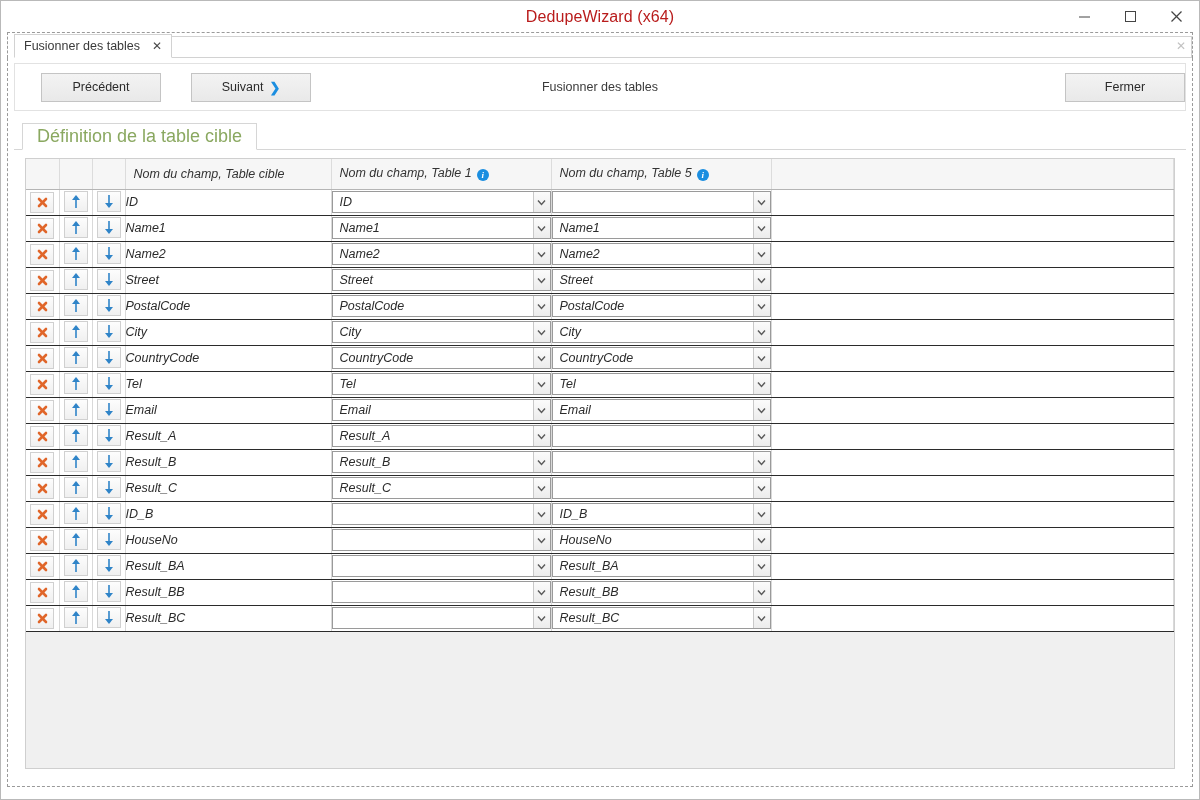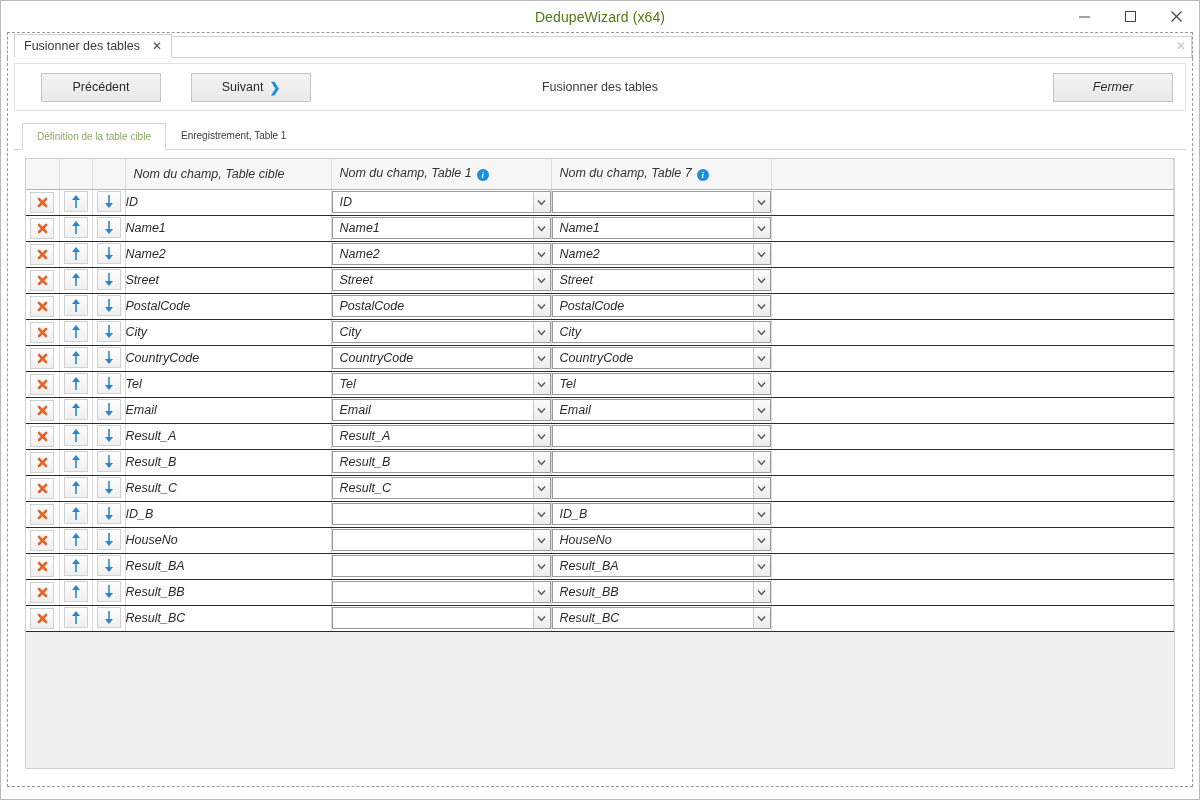--- a/index.html
+++ b/index.html
@@ -21,22 +21,22 @@
   
   .titlebar {
     position: relative;
     height: 31px;
     background: #ffffff;
     display: flex;
     align-items: center;
     justify-content: center;
   }
   .titlebar-text {
-    font-size: 14px;
-    color: #4d7c0f;
+    font-size: 16px;
+    color: #b91c1c;
     letter-spacing: .1px;
   }
   .winbtns {
     position: absolute;
     right: 0; top: 0;
     height: 31px;
     display: flex;
     align-items: stretch;
   }
   .winbtn {
@@ -140,41 +140,40 @@
   .toolbar-title {
     position: absolute;
     left: 0; right: 0;
     text-align: center;
     font-size: 12.5px;
     color: #3a3a3a;
     pointer-events: none;
   }
   .btn.close-btn {
     position: absolute;
-    right: 12px;
+    right: 0;
     min-width: 120px;
-    font-style: italic;
   }
 
   
   .innertabs {
     height: 28px;
     margin-top: 11px;
     display: flex;
     align-items: flex-end;
     border-bottom: 1px solid #d6d6d6;
     flex: none;
     padding-left: 8px;
   }
   .itab {
     height: 27px;
     padding: 0 14px;
     display: flex;
     align-items: center;
-    font-size: 10px;
+    font-size: 18px;
     color: #3a3a3a;
     background: transparent;
     border: 1px solid transparent;
     position: relative;
   }
   .itab.active {
     color: #8aa860;
     background: #ffffff;
     border: 1px solid #d6d6d6;
     border-bottom: 1px solid #ffffff;
@@ -329,23 +328,20 @@
       </button>
       <div class="toolbar-title">Fusionner des tables</div>
       <button class="btn close-btn">
         <span>Fermer</span>
       </button>
     </div>
 
     <div class="innertabs">
       <div class="itab active">
         <span>Définition de la table cible</span>
-      </div>
-      <div class="itab">
-        <span>Enregistrement, Table 1</span>
       </div>
     </div>
 
     <div class="gridarea">
       <table class="grid">
         <colgroup>
           <col style="width:33px">
             <col style="width:33px">
             <col style="width:33px">
           <col style="width:206px">
@@ -358,21 +354,21 @@
             <th class="narrow"></th>
             <th class="narrow"></th>
             <th class="narrow"></th>
             <th>
               <span>Nom du champ, Table cible</span>
             </th>
             <th>
               <span>Nom du champ, Table 1</span><span class="infoicon">i</span>
             </th>
             <th>
-              <span>Nom du champ, Table 7</span><span class="infoicon">i</span>
+              <span>Nom du champ, Table 5</span><span class="infoicon">i</span>
             </th>
             <th></th>
           </tr>
         </thead>
         <tbody id="grid-body">
             <tr>
               <td class="iconcell"><span class="iconbtn">
                   <svg width="13" height="13" viewBox="0 0 13 13">
                     <g stroke="#e0662a" stroke-width="2.6" stroke-linecap="round">
                       <line x1="3" y1="3" x2="10" y2="10"></line>

